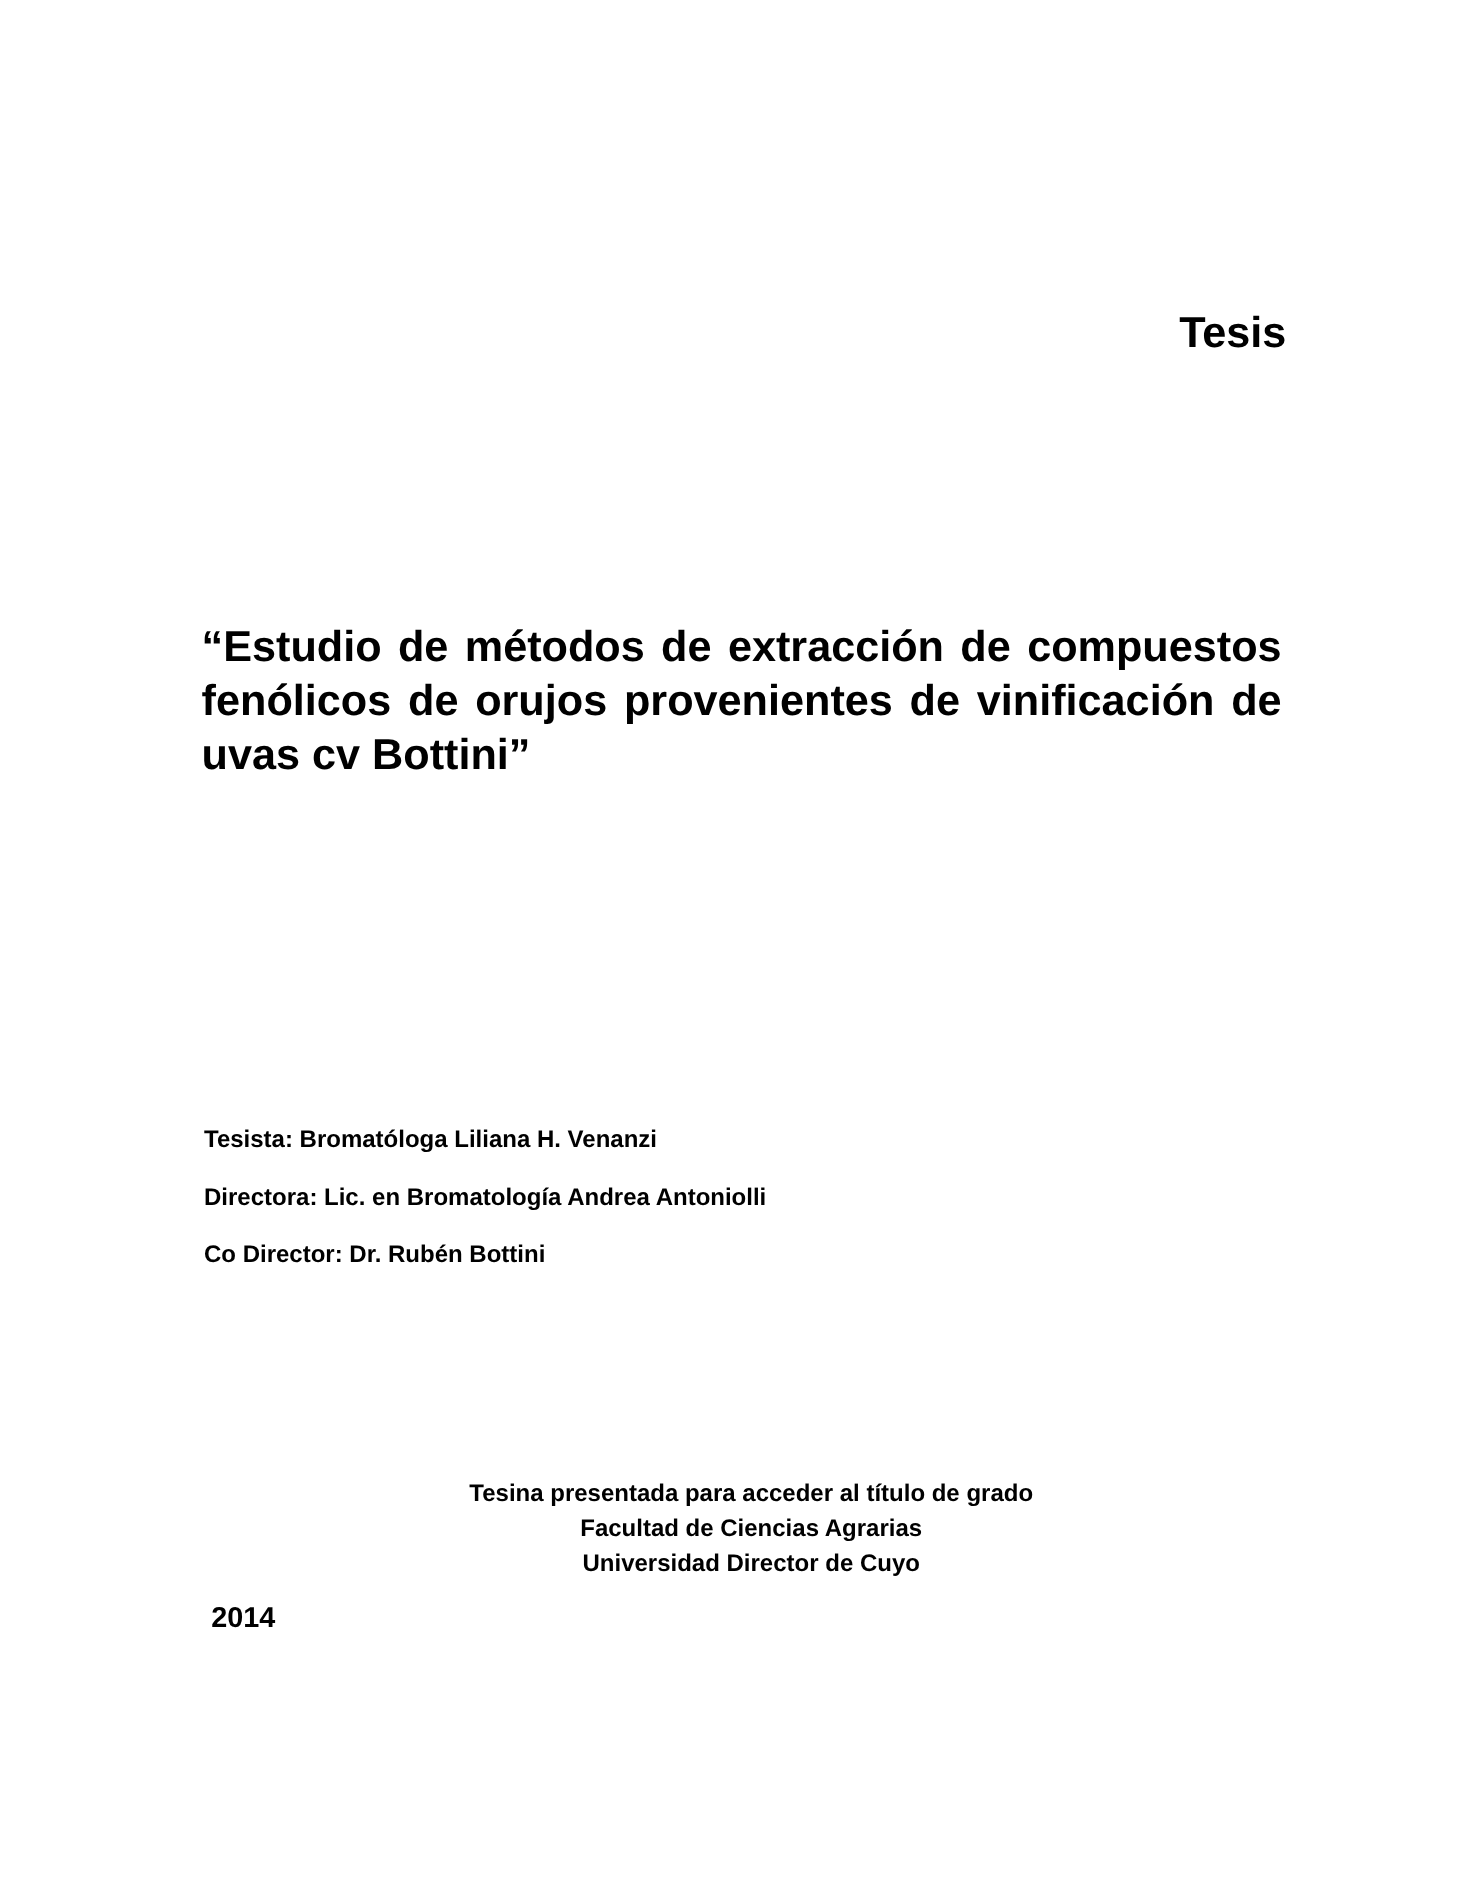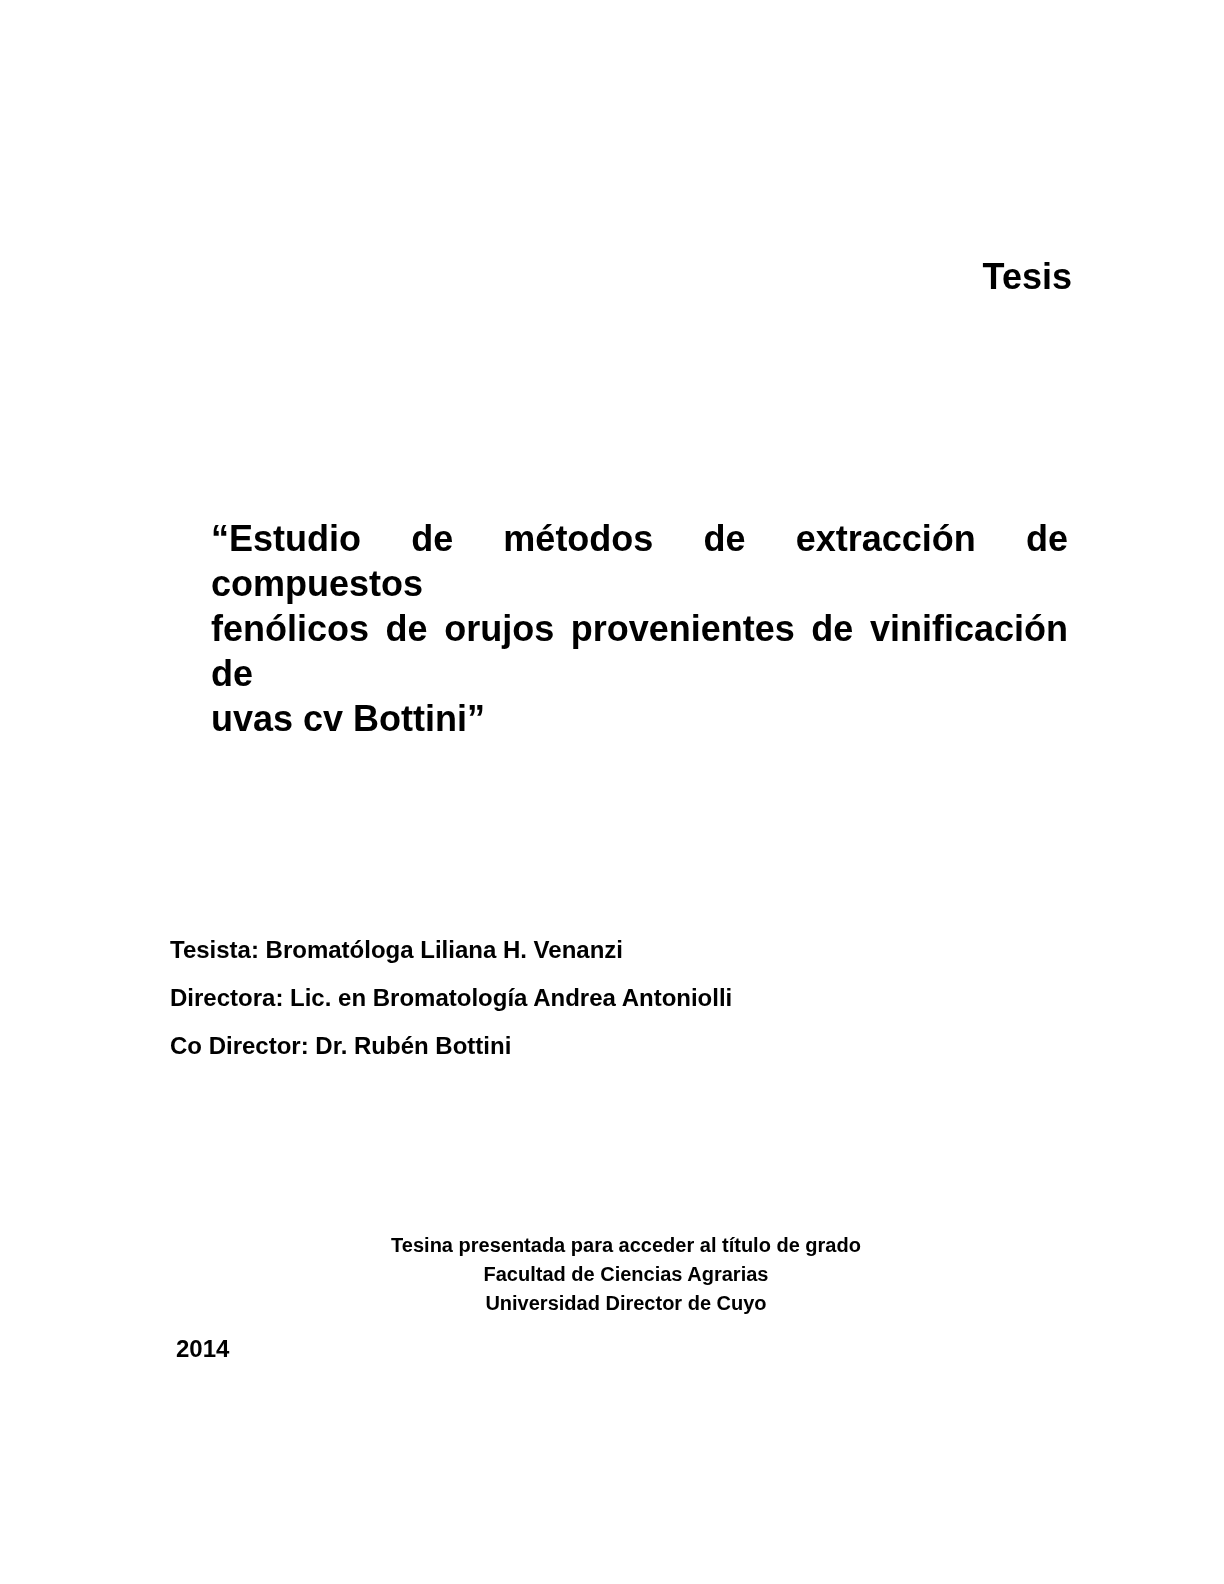--- a/index.html
+++ b/index.html
@@ -43,36 +43,35 @@
   .thesis-title {
     position: absolute;
     top: 516px;
     left: 168px;
     width: 900px;
   }
   .title-line {
     font-size: 36px;
     line-height: 45px;
     white-space: nowrap;
-    margin-left: 43px;
   }
   .title-line.just {
     white-space: normal;
     text-align: justify;
     text-align-last: justify;
   }
   .credits {
     position: absolute;
     top: 926px;
     left: 170px;
     width: 900px;
   }
   .credits p {
     margin: 0;
-    font-size: 24px;
+    font-size: 20px;
     line-height: 48px;
   }
   .footer-block {
     position: absolute;
     top: 1231px;
     left: 176px;
     width: 900px;
     text-align: center;
   }
   .footer-block div {

